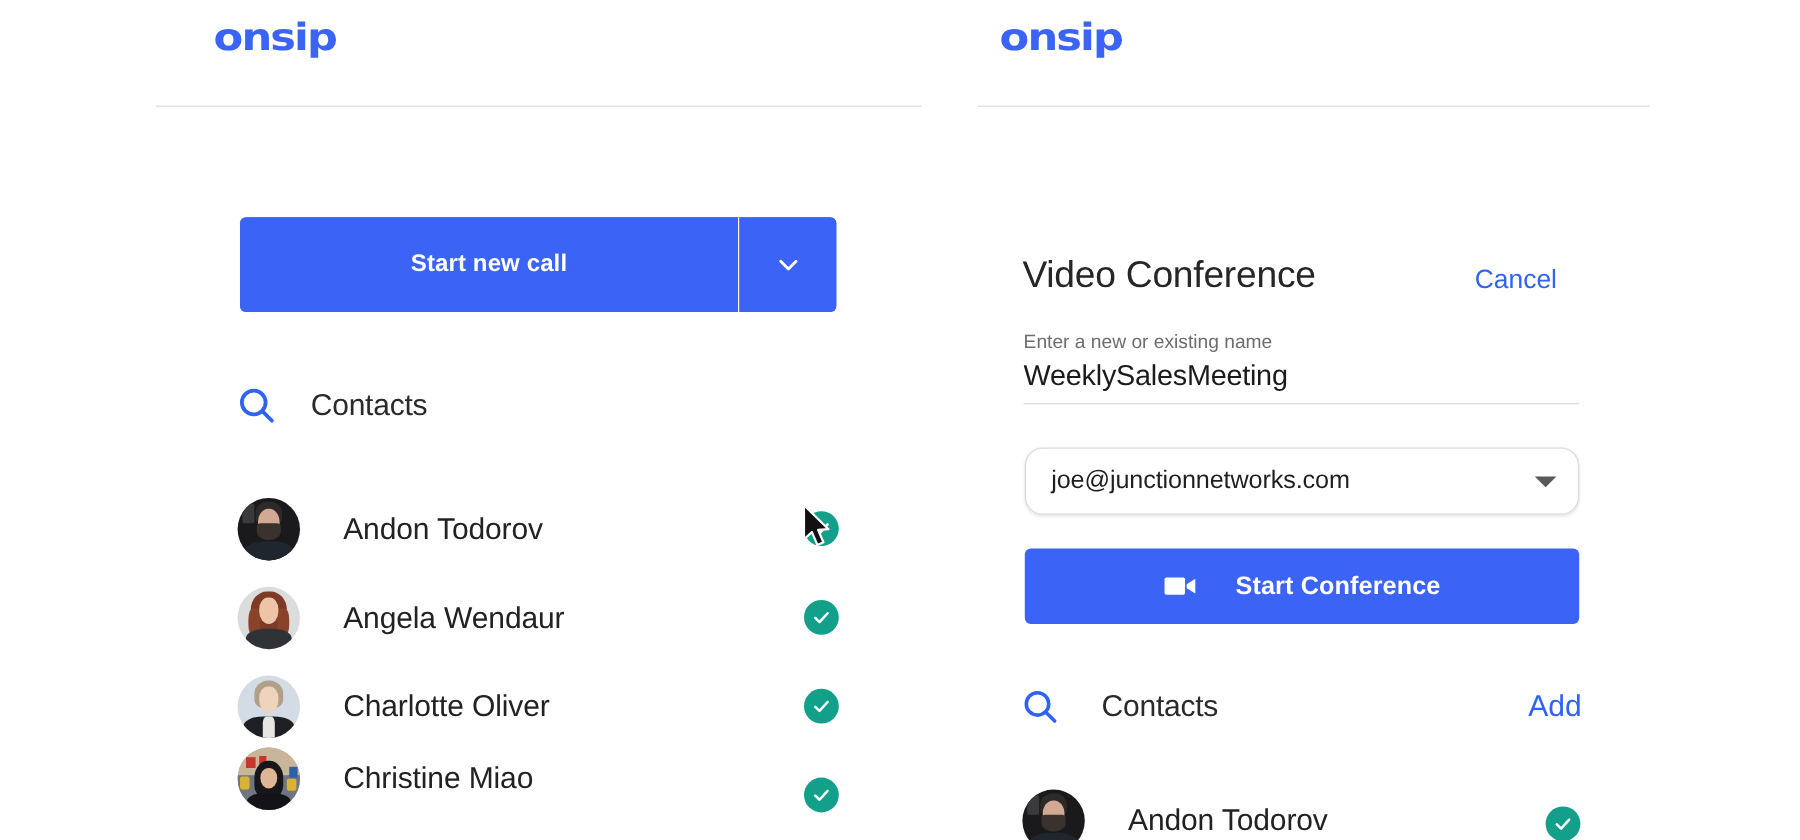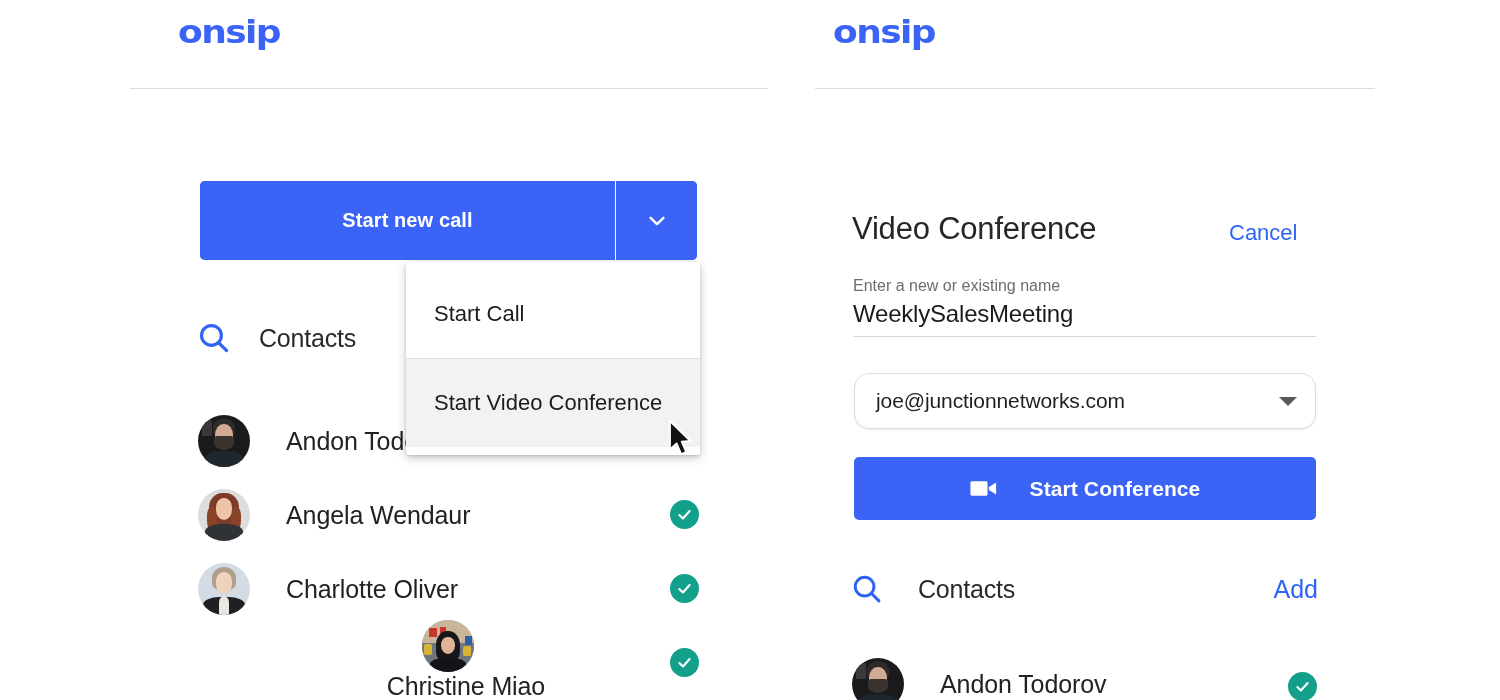--- a/index.html
+++ b/index.html
@@ -390,21 +390,21 @@
         </div>
       </div>
       <span class="cname">Charlotte Oliver</span>
     </div>
     <div class="status-badge" style="left:670px; top:574px;">
       <svg viewBox="0 0 24 24">
         <path d="M5.5 12.6 L10 17 L18.5 7.6" fill="none" stroke="#ffffff" stroke-width="2.6" stroke-linecap="round" stroke-linejoin="round"></path>
       </svg>
     </div>
 
-    <div class="contact-row" style="left:198px; top:620px; width:500px;flex-direction:column;">
+    <div class="contact-row" style="left:198px; top:620px; width:500px;">
       <div class="avatar av-christ">
         <div class="av-layer">
           <div class="cm-bg1"></div>
             <div class="cm-bg2"></div>
           <div class="cm-r1"></div>
             <div class="cm-r2"></div>
             <div class="cm-b1"></div>
           <div class="cm-y1"></div>
             <div class="cm-y2"></div>
           <div class="cm-hair"></div>
@@ -413,29 +413,20 @@
         </div>
       </div>
       <span class="cname">Christine Miao</span>
     </div>
     <div class="status-badge" style="left:670px; top:648px;">
       <svg viewBox="0 0 24 24">
         <path d="M5.5 12.6 L10 17 L18.5 7.6" fill="none" stroke="#ffffff" stroke-width="2.6" stroke-linecap="round" stroke-linejoin="round"></path>
       </svg>
     </div>
 
-    <div class="dropdown">
-      <div class="dd-item">
-        <span>Start Call</span>
-      </div>
-      <div class="dd-sep"></div>
-      <div class="dd-item hover">
-        <span>Start Video Conference</span>
-      </div>
-    </div>
 
   </div>
 
   <div>
 
     <div class="logo logo-right">onsip</div>
 
     <div class="hrule hrule-right"></div>
 
     <div class="vc-title">Video Conference</div>

